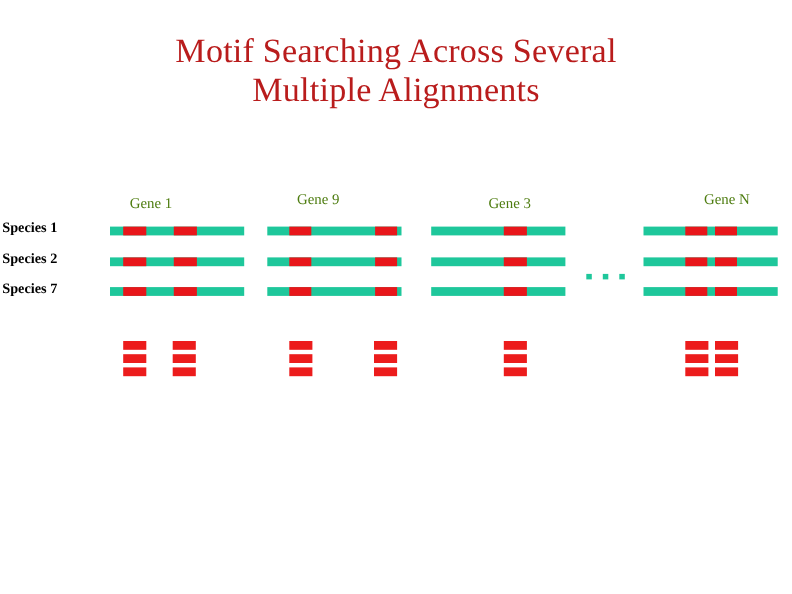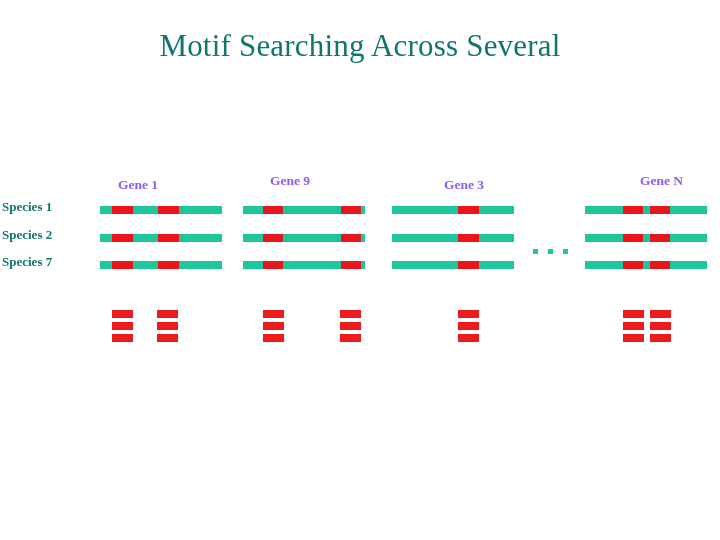--- a/index.html
+++ b/index.html
@@ -24,42 +24,42 @@
   .title {
     position: absolute;
     left: 40px;
     top: 28px;
     width: 640px;
     text-align: center;
     font-family: "Liberation Serif", "DejaVu Serif", serif;
     font-size: 31px;
     line-height: 36px;
     font-weight: 400;
-    color: #0f766e;
+    color: #b91c1c;
     letter-spacing: 0.2px;
   }
   .title-line { display: block; }
 
   .species-label {
     position: absolute;
     left: 2px;
     font-family: "Liberation Serif", "DejaVu Serif", serif;
     font-size: 13px;
     font-weight: bold;
-    color: #0f766e;
+    color: #000000;
     white-space: nowrap;
     line-height: 14px;
   }
 
   .gene-label {
     position: absolute;
     font-family: "Liberation Serif", "DejaVu Serif", serif;
     font-size: 13.5px;
-    font-weight: bold;
-    color: #8b5cf6;
+    font-weight: normal;
+    color: #4d7c0f;
     white-space: nowrap;
     text-align: right;
     line-height: 15px;
   }
 
   .bar {
     position: absolute;
     background: #1ec79b;
     height: 8px;
   }
@@ -80,20 +80,21 @@
     height: 5px;
   }
 </style>
 </head>
 <body>
 
 <div id="slide">
 
   <div class="title">
     <span class="title-line">Motif Searching Across Several</span>
+    <span class="title-line">Multiple Alignments</span>
   </div>
 
   <div id="species-labels">
       <div class="species-label" style="top: 200px;">Species 1</div>
       <div class="species-label" style="top: 228px;">Species 2</div>
       <div class="species-label" style="top: 255px;">Species 7</div>
     </div>
   <div id="gene-labels">
       <div class="gene-label" style="left: 118px; top: 177px;">Gene 1</div>
       <div class="gene-label" style="left: 270px; top: 173px;">Gene 9</div>

